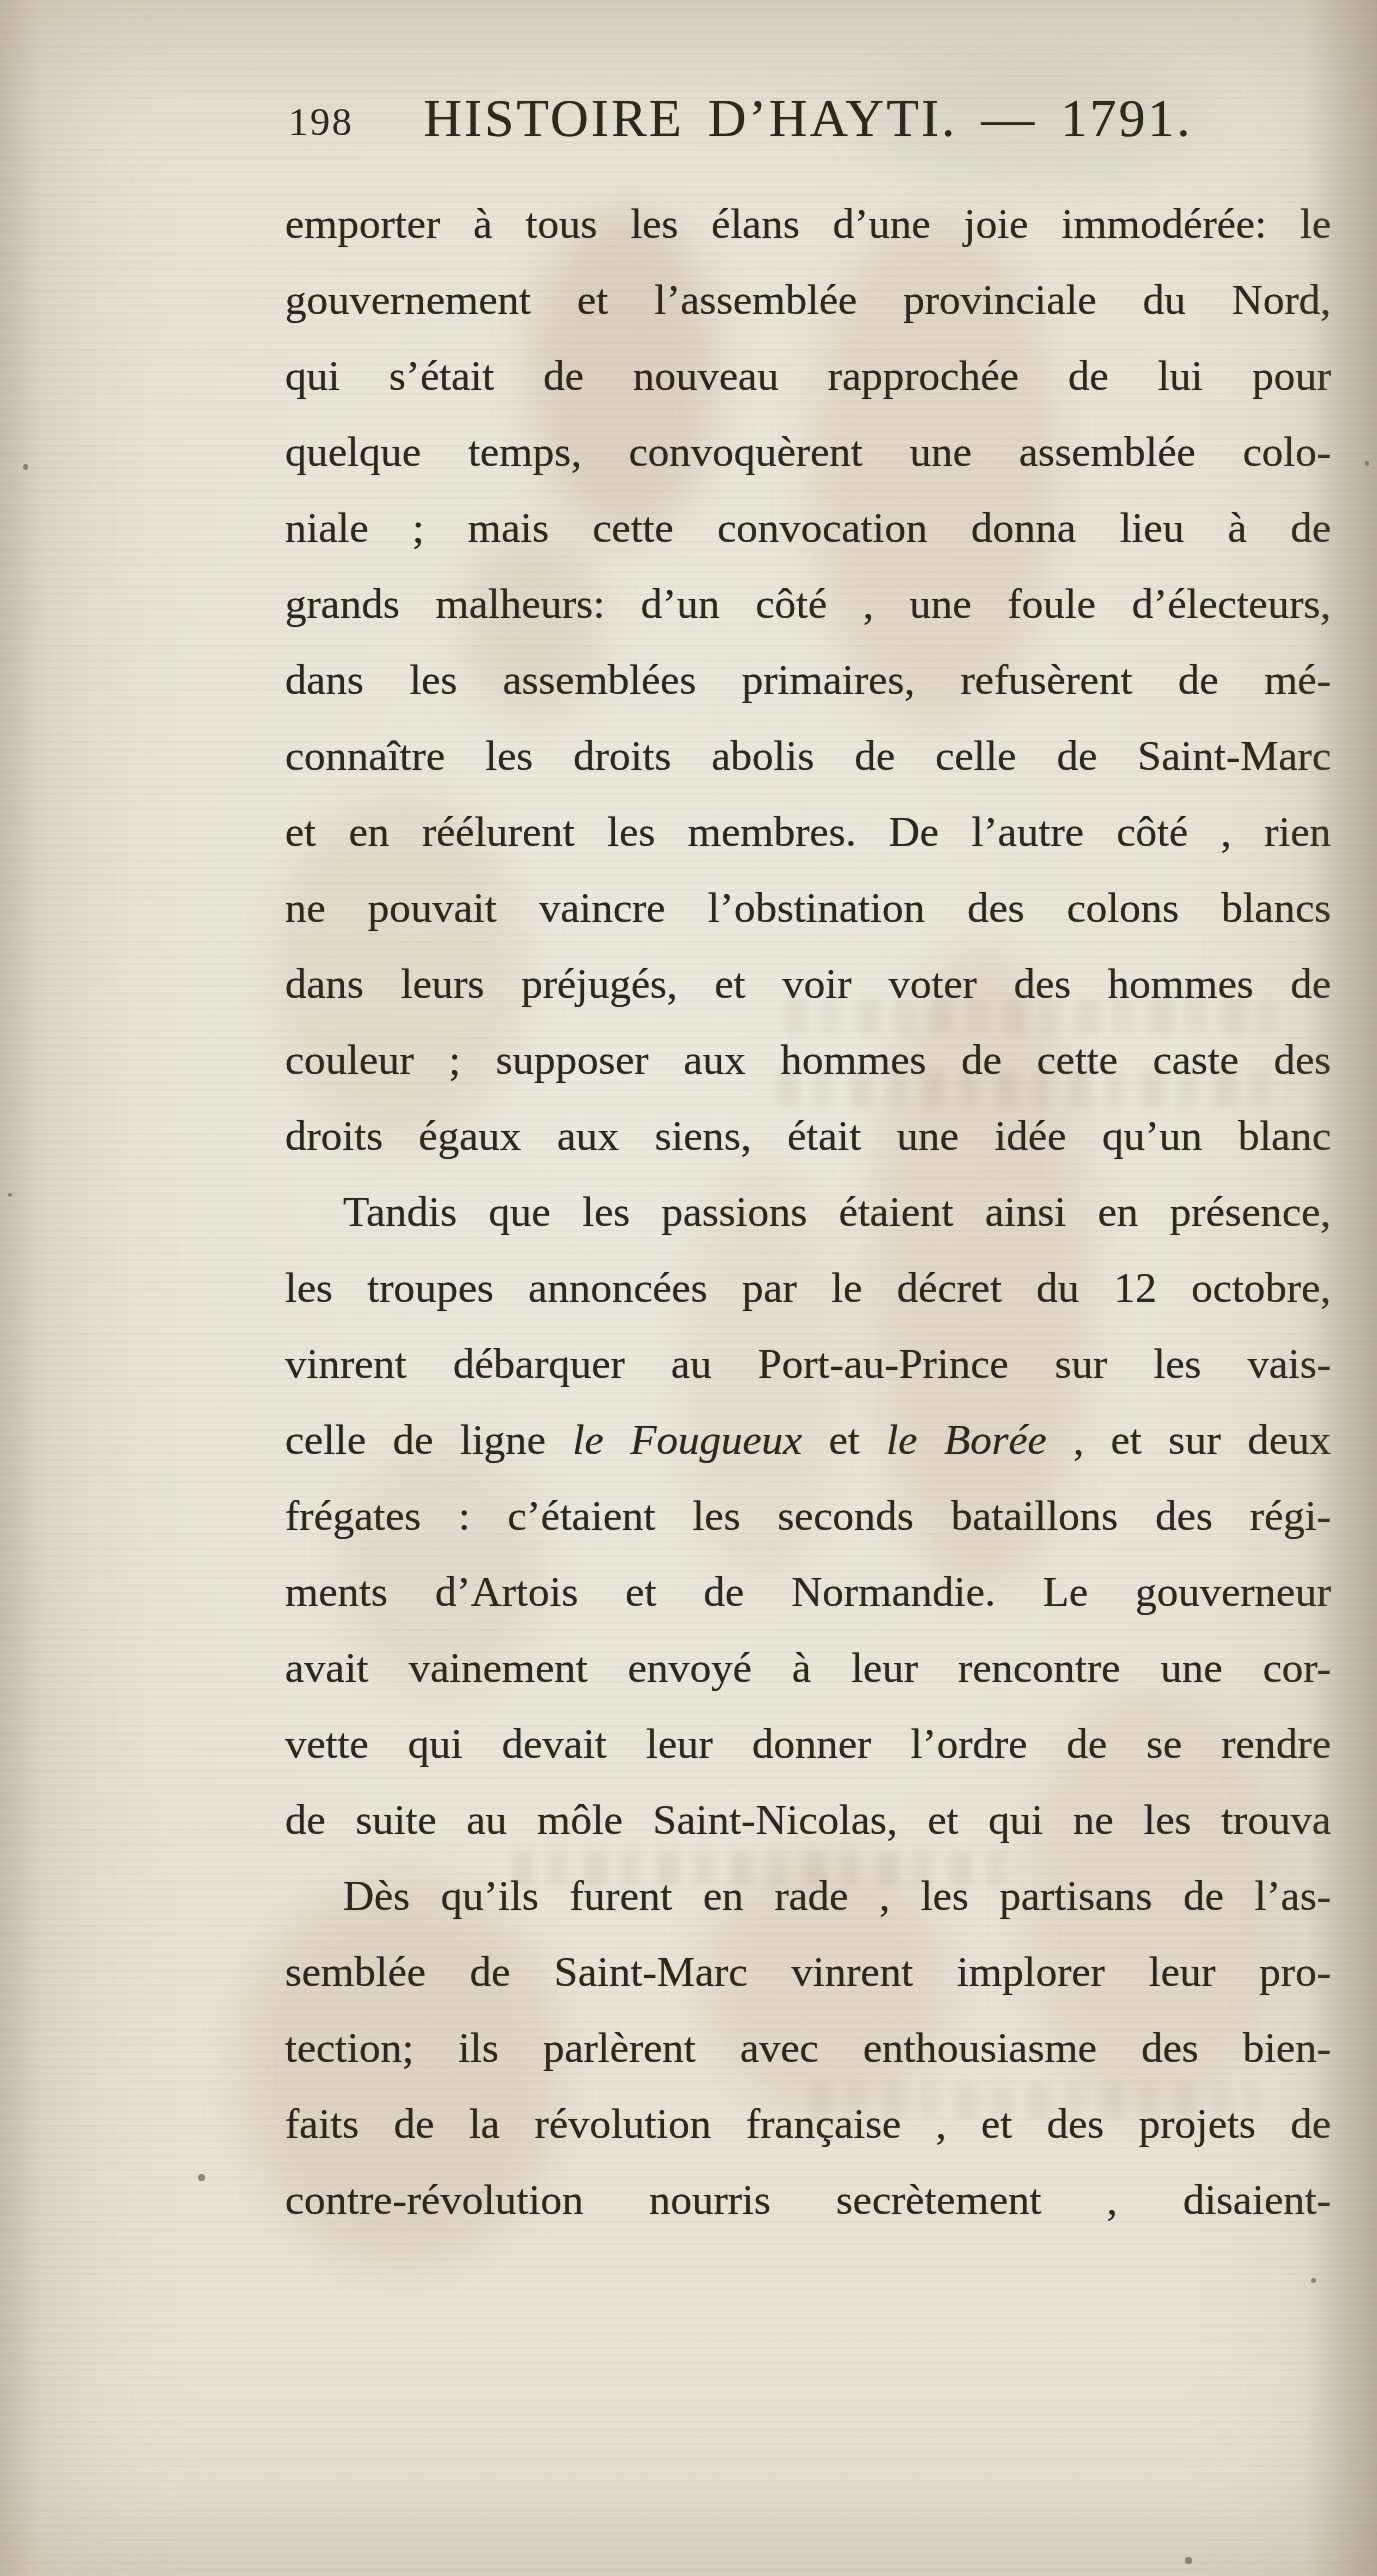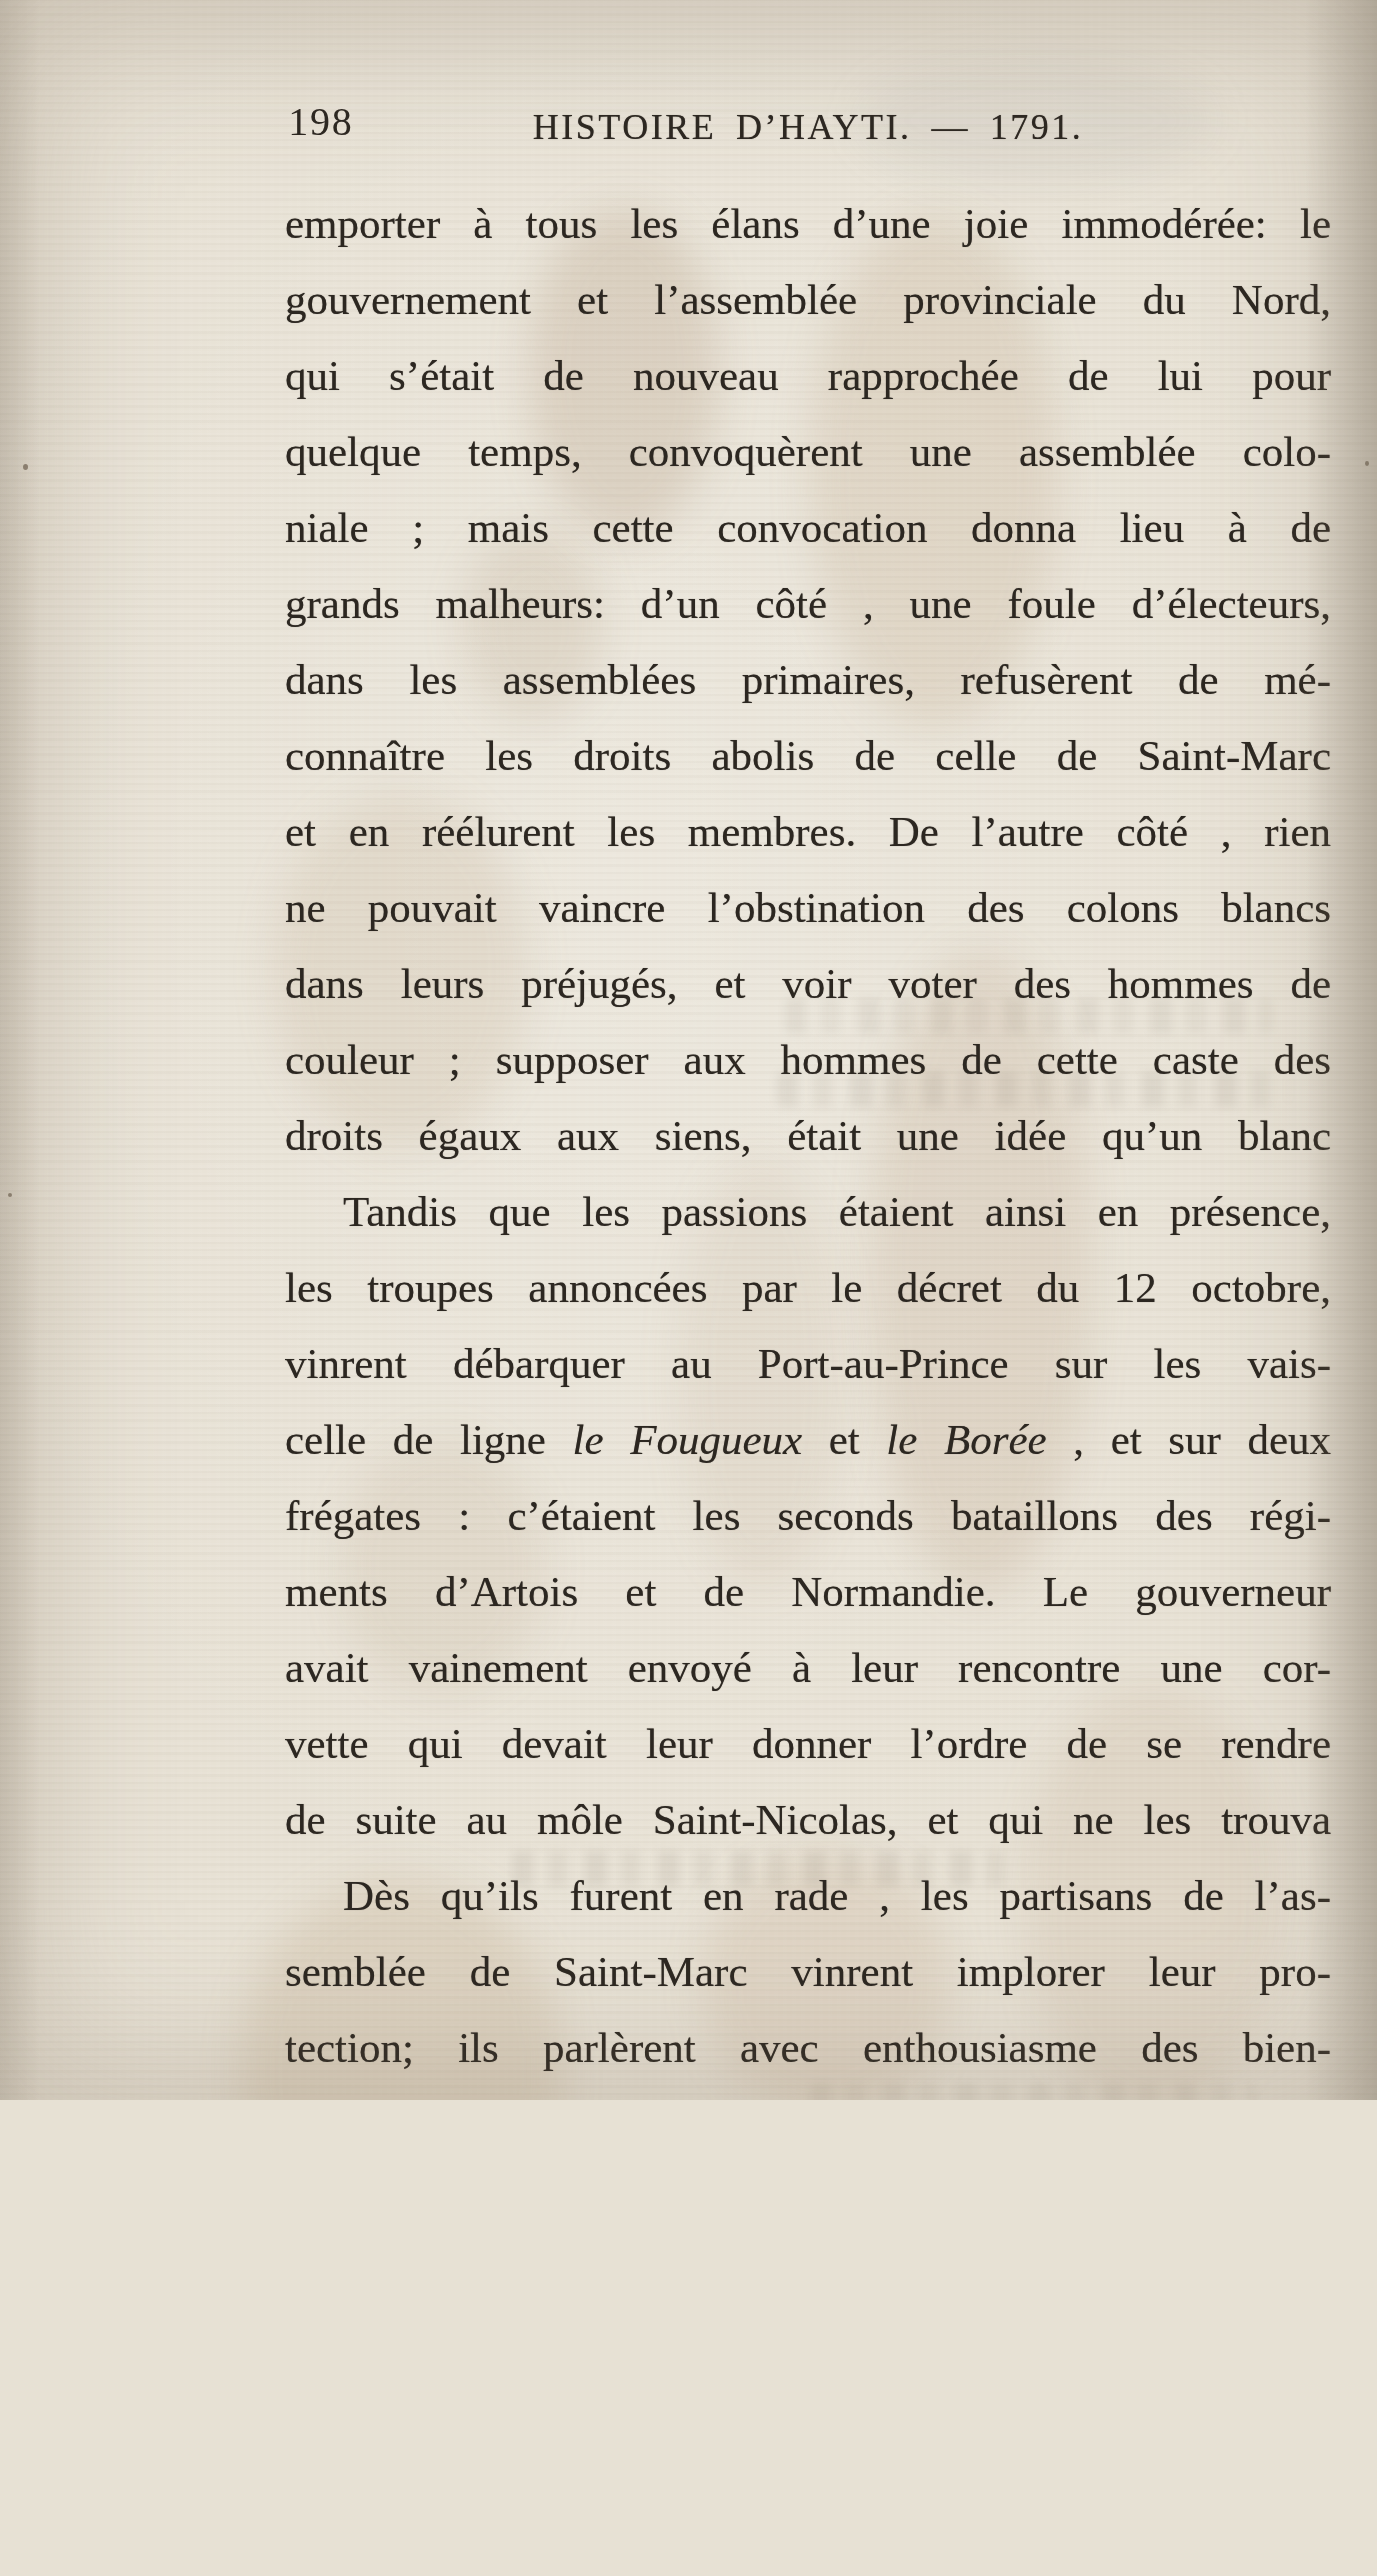--- a/index.html
+++ b/index.html
@@ -4,21 +4,21 @@
 <style>
   html, body { margin: 0; padding: 0; }
   body {
     width: 1378px; height: 2576px;
     background: #e7e1d4;
     font-family: "Liberation Serif", "DejaVu Serif", serif;
   }
 
   .page {
     position: relative;
-    width: 1378px; height: 2100px;
+    width: 1378px; height: 2576px;
     background:
       radial-gradient(ellipse 992px 1488px at 46% 42%, rgba(255,255,255,0.22), rgba(255,255,255,0) 75%),
       linear-gradient(#e7e1d4, #e7e1d4);
     overflow: hidden;
   }
 
   
   .grain {
     position: absolute; inset: 0;
     background:
@@ -87,21 +87,21 @@
     color: #2c2721;
   }
   .running-header { position: relative; height: 69px; }
   .page-number {
     position: absolute; left: 3.3px; bottom: 3.3px;
     font-size: 40px; letter-spacing: 1.7px;
   }
   .running-title {
     position: absolute; left: 0; right: 0; bottom: 0;
     text-align: center;
-    font-size: 36px; letter-spacing: 2.5px; word-spacing: 8.3px;
+    font-size: 53px; letter-spacing: 2.5px; word-spacing: 8.3px;
     text-shadow: 0 0 0.8px rgba(44,39,33,0.65);
   }
 
   .body-text {
     margin-top: 38px;
     font-size: 43px; line-height: 76px;
     text-shadow: 0 0 0.8px rgba(44,39,33,0.55);
   }
   .paragraph { margin: 0; }
   .line { text-align: justify; text-align-last: justify; white-space: normal; }

